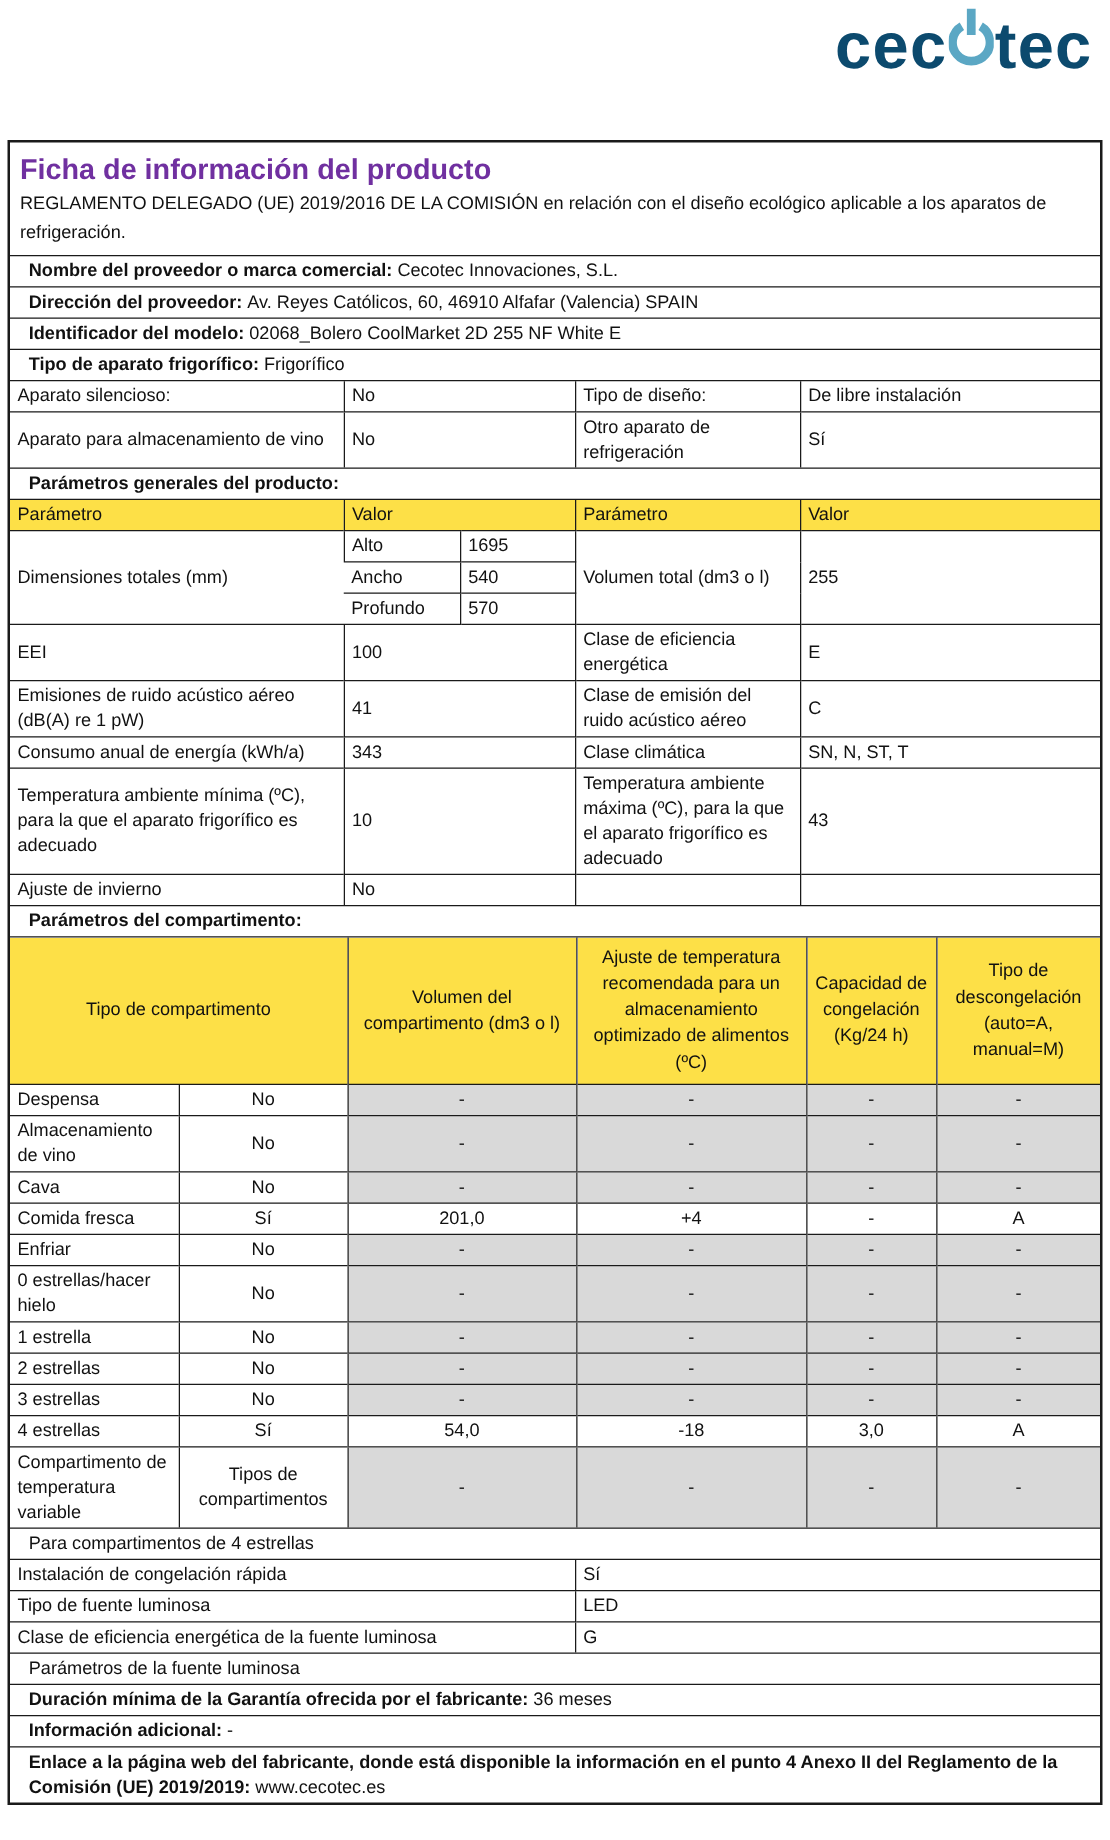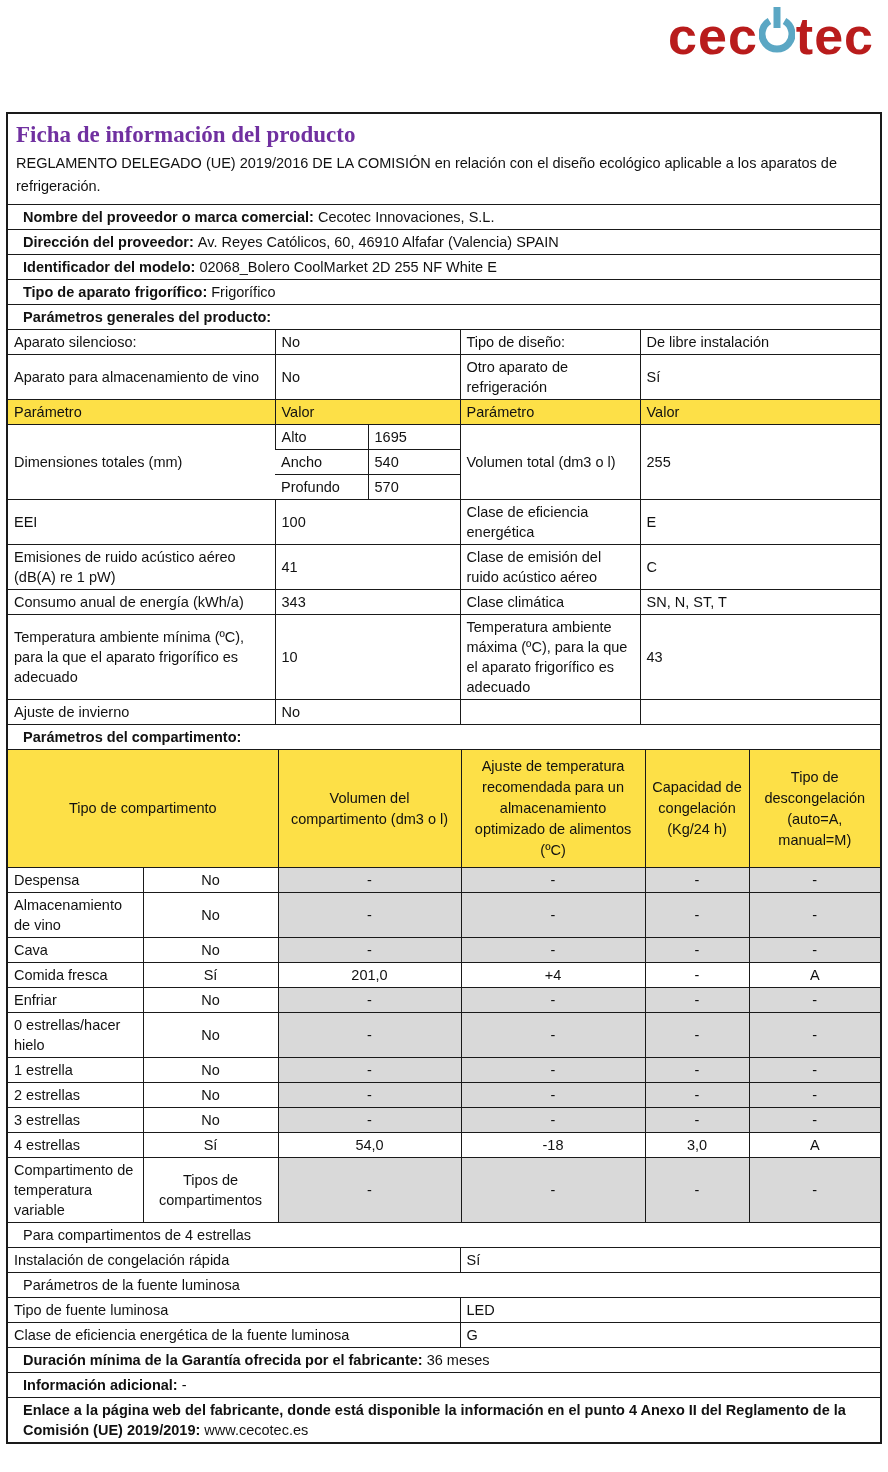--- a/index.html
+++ b/index.html
@@ -11,39 +11,39 @@
   
   .logo{position:absolute;top:4px;right:14px;display:flex;align-items:flex-end;
         font-weight:bold;font-size:52px;letter-spacing:1px;line-height:1;}
   .logo .pwr{display:inline-block;vertical-align:-7px;margin:0 1px;}
   
   .sheet{position:absolute;left:6px;right:6px;top:112px;border:2px solid #1a1a1a;background:#fff;}
   .section{border-top:1px solid #1a1a1a;}
   .section:first-child{border-top:none;}
   .pad{padding:2px 15px;line-height:20px;}
   .title-block{padding:6px 8px 6px 8px;}
-  .doc-title{font-size:23px;font-weight:bold;line-height:30px;margin-bottom:2px;font-family:Liberation Serif, serif;}
+  .doc-title{font-size:23px;font-weight:bold;line-height:30px;margin-bottom:2px;}
   .doc-sub{font-size:14.5px;line-height:23px;}
   .b{font-weight:bold;}
   .val{margin-left:4px;}
   
   table{border-collapse:collapse;table-layout:fixed;width:100%;}
   td{border-left:1px solid #1a1a1a;border-top:1px solid #1a1a1a;
      padding:2px 6px;vertical-align:middle;line-height:20px;overflow:hidden;}
   td:first-child{border-left:none;}
   tr.first td{border-top:none;}
   .c{text-align:center;}
   .bluehead td{background:#fde047;}
   .hdr-tall td{padding:6px 4px;line-height:21px;}
   td.g{background:#d9d9d9;}
 </style>
 </head>
 <body>
 
-<div class="logo" style="color:#b91c1c;">
+<div class="logo" style="color:#0c4a6e;">
   <span>cec</span>
     <span class="pwr"><svg width="36" height="50" viewBox="0 0 36 50" fill="none">
       <path d="M10.5,17 A15,15 0 1 0 25.5,17" stroke="#5ba7c4" stroke-width="7" fill="none"></path>
       <line x1="18" y1="3" x2="18" y2="24" stroke="#5ba7c4" stroke-width="7"></line>
     </svg></span>
     <span>tec</span>
 </div>
 
 <div class="sheet">
 
@@ -58,22 +58,20 @@
   <div class="section pad">
     <span class="b">Dirección del proveedor:</span><span class="val">Av. Reyes Católicos, 60, 46910 Alfafar (Valencia) SPAIN</span>
   </div>
   <div class="section pad">
     <span class="b">Identificador del modelo:</span><span class="val">02068_Bolero CoolMarket 2D 255 NF White E</span>
   </div>
   <div class="section pad">
     <span class="b">Tipo de aparato frigorífico:</span><span class="val">Frigorífico</span>
   </div>
 
-  <div class="section pad b">Parámetros generales del producto:</div>
-
   <div class="section">
     <table>
       <colgroup>
           <col style="width:267px">
           <col style="width:185px">
           <col style="width:180px">
           <col style="width:240px">
         </colgroup>
       <tbody>
           <tr class="first">
@@ -84,20 +82,22 @@
       </tr>
       <tr>
         <td>Aparato para almacenamiento de vino</td>
         <td>No</td>
         <td>Otro aparato de refrigeración</td>
         <td>Sí</td>
       </tr>
     </tbody>
       </table>
   </div>
+
+  <div class="section pad b">Parámetros generales del producto:</div>
 
   <div class="section">
     <table>
       <colgroup>
           <col style="width:267px">
           <col style="width:93px">
           <col style="width:92px">
           <col style="width:180px">
           <col style="width:240px">
         </colgroup>
@@ -278,39 +278,39 @@
         </colgroup>
       <tbody>
           <tr class="first">
         <td>Instalación de congelación rápida</td>
         <td>Sí</td>
       </tr>
     </tbody>
       </table>
   </div>
 
-  <div class="section pad">Parámetros de la fuente luminosa</div>
   <div class="section">
     <table>
       <colgroup>
           <col style="width:452px">
           <col style="width:420px">
         </colgroup>
       <tbody>
           <tr class="first">
         <td>Tipo de fuente luminosa</td>
         <td>LED</td>
       </tr>
       <tr>
         <td>Clase de eficiencia energética de la fuente luminosa</td>
         <td>G</td>
       </tr>
     </tbody>
       </table>
   </div>
+  <div class="section pad">Parámetros de la fuente luminosa</div>
 
   <div class="section pad">
     <span class="b">Duración mínima de la Garantía ofrecida por el fabricante:</span><span class="val">36 meses</span>
   </div>
   <div class="section pad">
     <span class="b">Información adicional:</span><span class="val">-</span>
   </div>
   <div class="section pad">
     <span class="b">Enlace a la página web del fabricante, donde está disponible la información en el punto 4 Anexo II del Reglamento de la Comisión (UE) 2019/2019:</span><span class="val">www.cecotec.es</span>
   </div>

